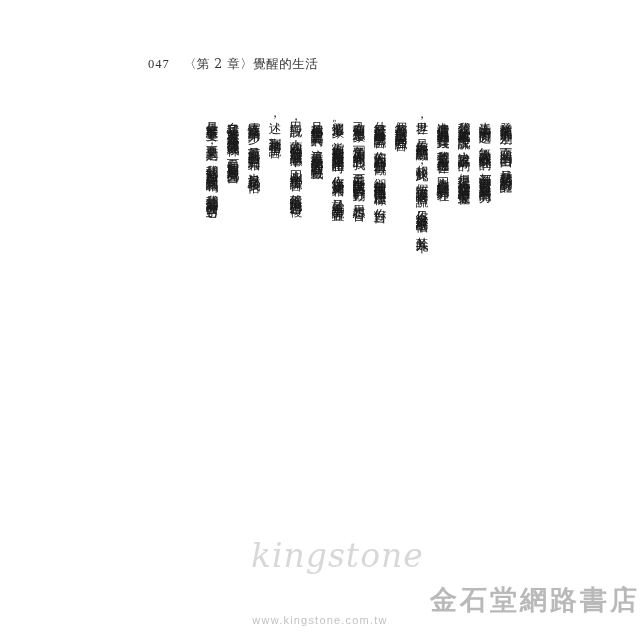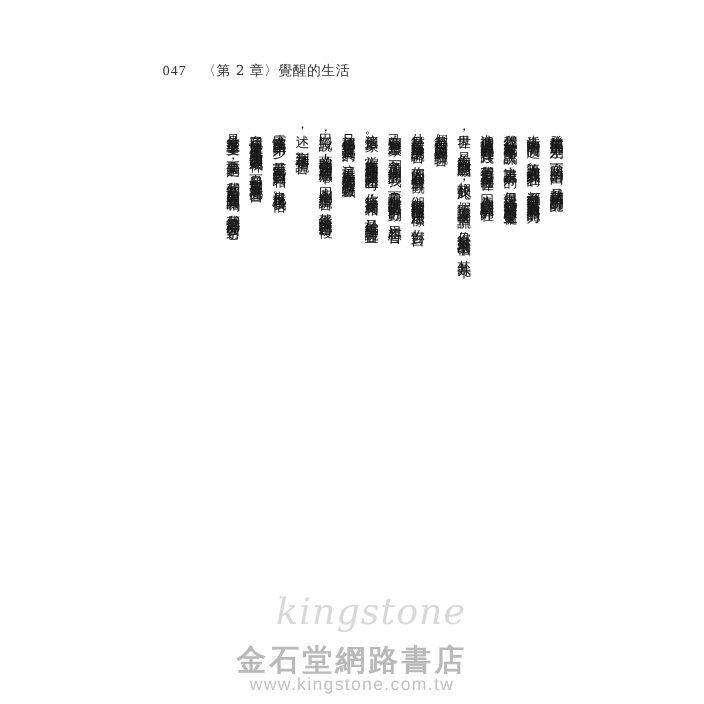--- a/index.html
+++ b/index.html
@@ -90,36 +90,36 @@
     color: #d8d8d8;
     letter-spacing: 1px;
     user-select: none;
     margin-left: 25px;
   }
   #watermark-brand {
     position: absolute;
     left: 0;
     right: 0;
     top: 582px;
-    text-align: center;
+    text-align: right;
     font-family: "DejaVu Serif", serif;
     font-size: 27px;
     font-weight: bold;
     color: #b9b9b9;
     letter-spacing: 3px;
     user-select: none;
   }
   #watermark-url {
     position: absolute;
     left: 0;
     right: 0;
     top: 614px;
     text-align: center;
     font-family: "Liberation Sans", sans-serif;
-    font-size: 16px;
+    font-size: 11px;
     color: #c2c2c2;
     letter-spacing: 1.2px;
     user-select: none;
   }
 </style>
 </head>
 <body>
 
 <div id="page">
 

